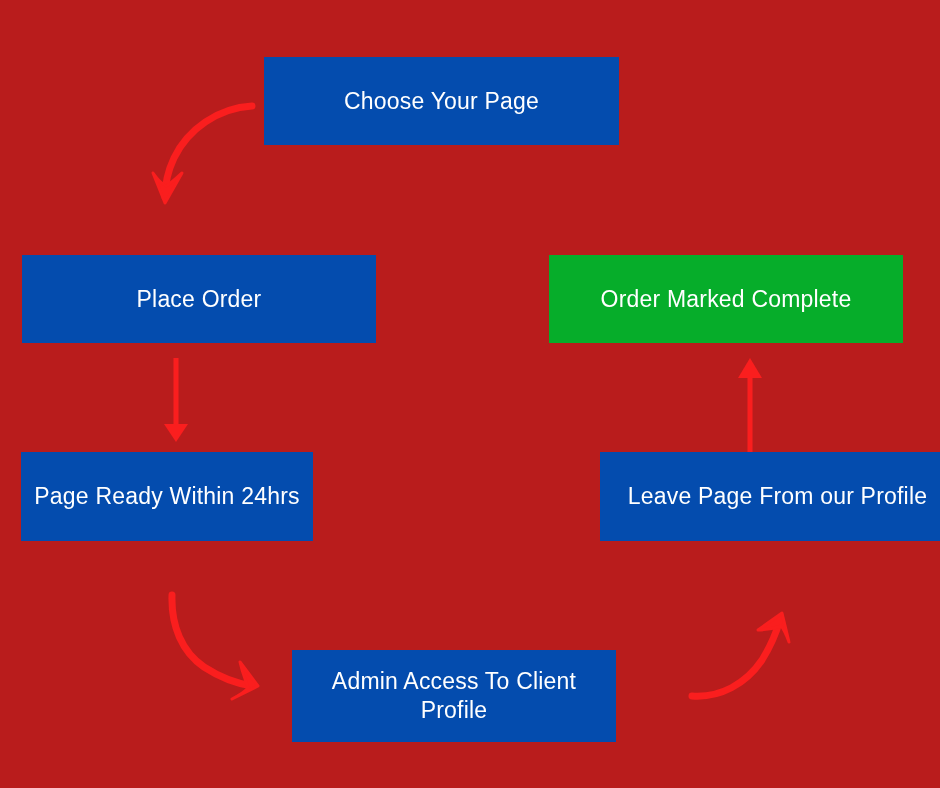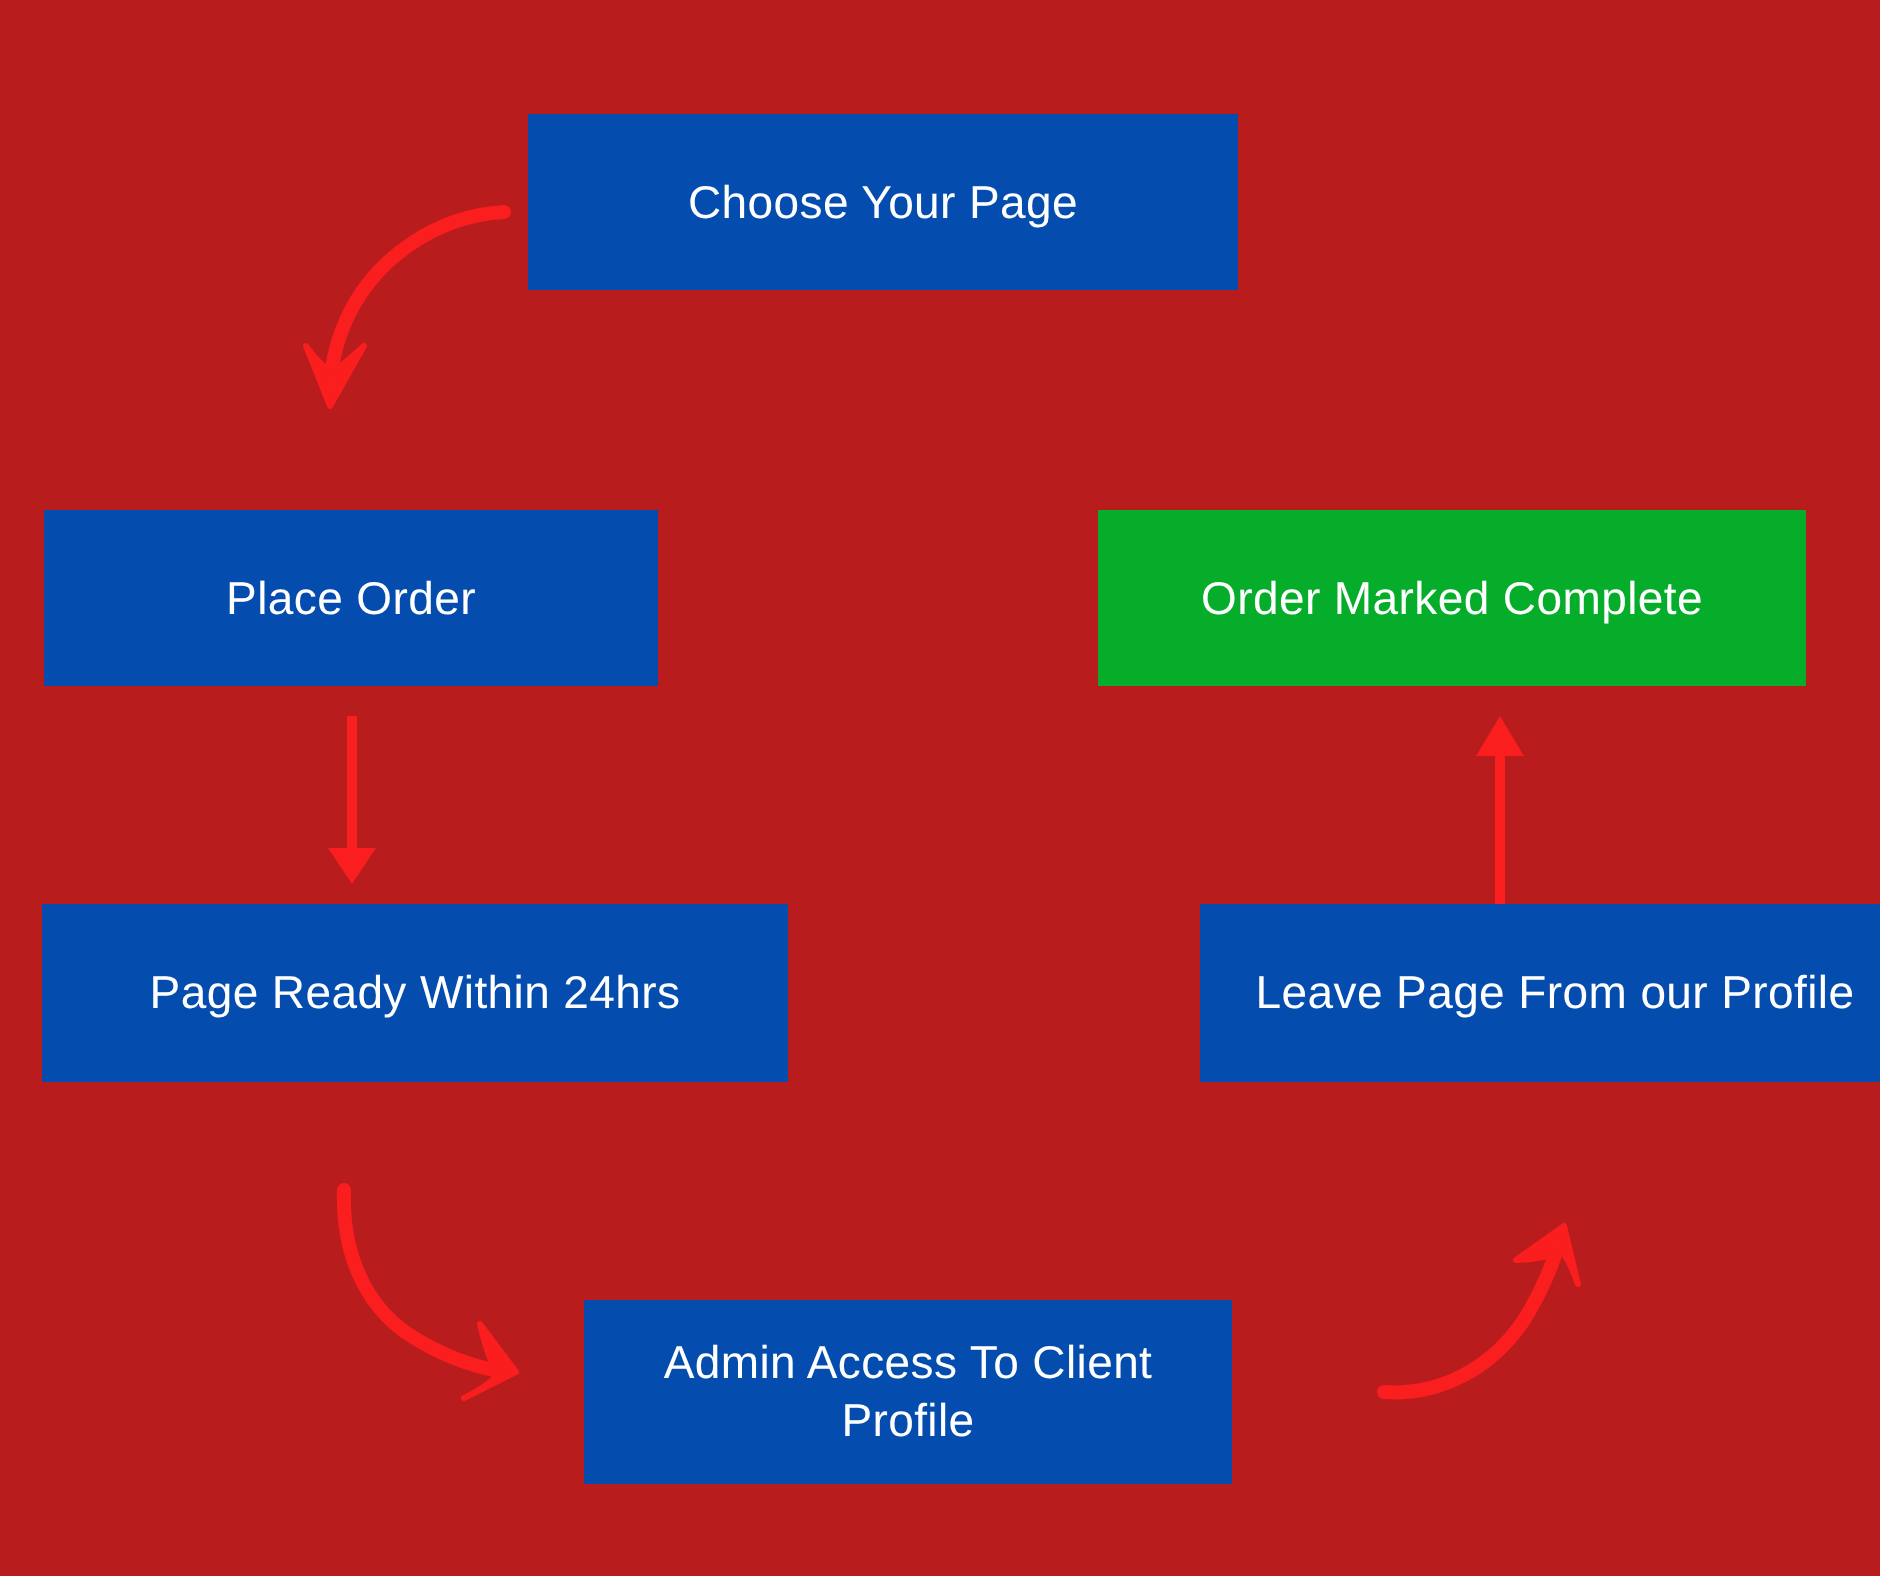--- a/index.html
+++ b/index.html
@@ -35,29 +35,29 @@
   }
   .node-blue { background: #044cae; }
   .node-green { background: #06ad2a; }
 
   
   #node-choose-your-page {
     left: 264px; top: 57px; width: 355px; height: 88px;
     font-size: 23px;
   }
   #node-place-order {
-    left: 22px; top: 255px; width: 307px; height: 88px;
+    left: 22px; top: 255px; width: 354px; height: 88px;
     font-size: 23px;
   }
   #node-order-marked-complete {
     left: 549px; top: 255px; width: 354px; height: 88px;
     font-size: 23px;
   }
   #node-page-ready {
-    left: 21px; top: 452px; width: 373px; height: 89px;
+    left: 21px; top: 452px; width: 292px; height: 89px;
     font-size: 23px;
   }
   #node-leave-page {
     left: 571px; top: 452px; width: 355px; height: 89px;
     font-size: 23px;
     margin-left: 29px;
   }
   #node-admin-access {
     left: 292px; top: 650px; width: 324px; height: 92px;
     font-size: 23px;

